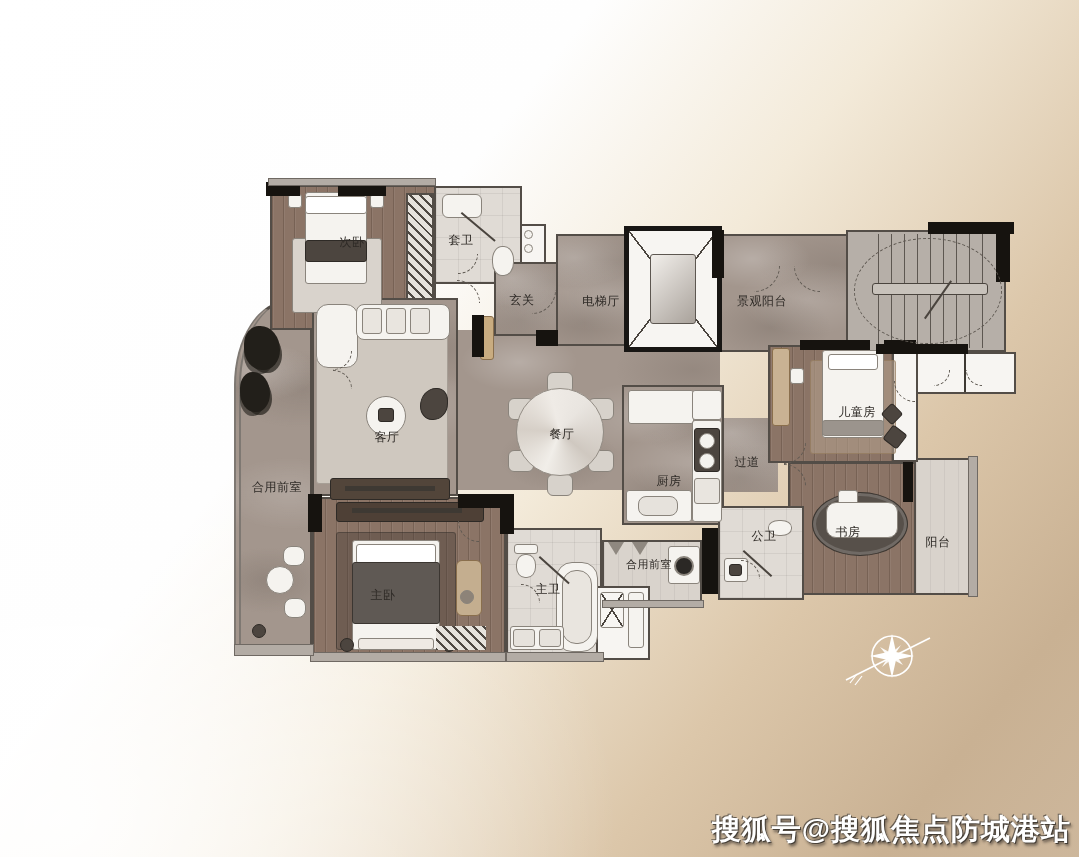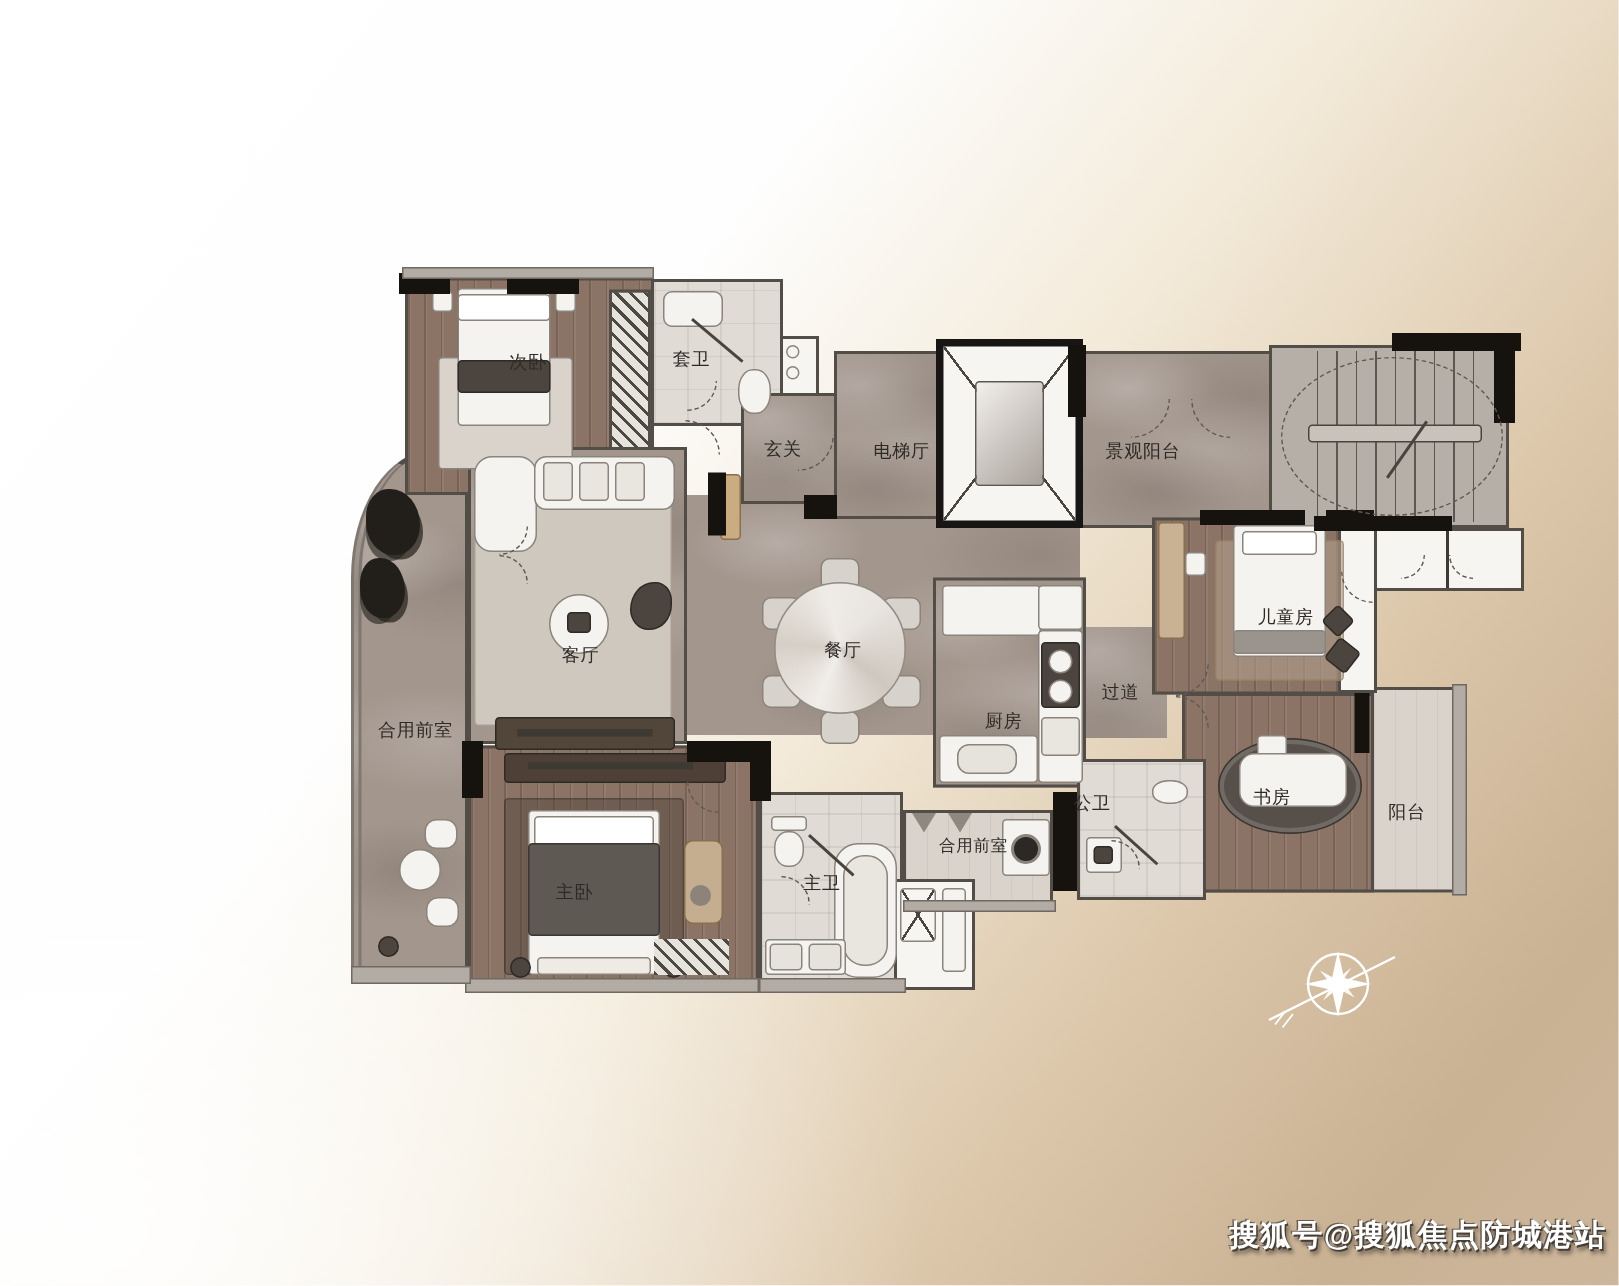--- a/index.html
+++ b/index.html
@@ -45,21 +45,21 @@
   .diag{position:absolute;height:2px;background:#4a443e;transform-origin:0 0;z-index:3;}
   .xbox{background:
       linear-gradient(to top right, transparent calc(50% - 0.8px), #4a443e calc(50% - 0.8px) calc(50% + 0.8px), transparent calc(50% + 0.8px)),
       linear-gradient(to bottom right, transparent calc(50% - 0.8px), #4a443e calc(50% - 0.8px) calc(50% + 0.8px), transparent calc(50% + 0.8px)),
       #f7f5f2;}
   .steps{position:absolute;z-index:2;background:repeating-linear-gradient(90deg, transparent 0 12px, #5d5751 12px 13px);}
   .chair{position:absolute;width:26px;height:22px;background:#d7d2cb;border:1px solid #8a847c;border-radius:6px;z-index:2;box-sizing:border-box;}
   .plant{position:absolute;background:#221f1a;border-radius:45% 60% 50% 55%;z-index:2;
          box-shadow:4px 5px 0 -2px rgba(34,31,26,.7), -3px 7px 0 -3px rgba(34,31,26,.6);}
   .vv{position:absolute;width:0;height:0;border-left:8px solid transparent;border-right:8px solid transparent;border-top:13px solid #8f8880;z-index:2;}
-  .watermark{position:absolute;z-index:9;font-weight:700;font-size:20px;letter-spacing:1px;color:#ffffff;
+  .watermark{position:absolute;z-index:9;font-weight:700;font-size:29px;letter-spacing:1px;color:#ffffff;
       text-shadow:-1px -1px 0 rgba(70,64,58,.75), 1px 1px 0 rgba(60,54,48,.9), 2px 3px 3px rgba(50,45,40,.65);}
 </style>
 </head>
 <body>
 
 <div class="stage">
 
   <div class="r noborder marble" style="left:452px;top:330px;width:268px;height:160px"></div>
   <div class="r marble" style="left:234px;top:300px;width:78px;height:352px;border-top-left-radius:55px 85px;border-left:7px double #7e7872"></div>
   <div class="r wood" style="left:270px;top:185px;width:166px;height:145px"></div>
@@ -242,21 +242,21 @@
   <span class="lbl" style="left:387px;top:437px">客厅</span>
   <span class="lbl" style="left:562px;top:434px">餐厅</span>
   <span class="lbl" style="left:669px;top:481px">厨房</span>
   <span class="lbl" style="left:747px;top:462px">过道</span>
   <span class="lbl" style="left:857px;top:412px">儿童房</span>
   <span class="lbl" style="left:848px;top:532px">书房</span>
   <span class="lbl" style="left:938px;top:542px">阳台</span>
   <span class="lbl" style="left:277px;top:487px">合用前室</span>
   <span class="lbl" style="left:383px;top:595px">主卧</span>
   <span class="lbl" style="left:548px;top:589px">主卫</span>
-  <span class="lbl" style="left:728px;top:536px">公卫</span>
+  <span class="lbl" style="left:764px;top:536px">公卫</span>
   <span class="lbl small" style="left:649px;top:564px">合用前室</span>
 
   <svg style="position:absolute;left:838px;top:612px;z-index:6" width="100" height="80" viewBox="0 0 100 80">
     <line x1="8" y1="68" x2="92" y2="26" stroke="#ffffff" stroke-width="1.6"></line>
     <line x1="12" y1="71" x2="19" y2="62" stroke="#ffffff" stroke-width="1.2"></line>
     <line x1="17" y1="73" x2="24" y2="64" stroke="#ffffff" stroke-width="1.2"></line>
     <circle cx="54" cy="44" r="20" fill="none" stroke="#ffffff" stroke-width="1.6"></circle>
     <polygon points="54,22 58,40 76,44 58,48 54,66 50,48 32,44 50,40" fill="#ffffff"></polygon>
     <polygon points="63,33 57,42 65,53 54,47 44,55 50,45 42,35 53,41" fill="#ffffff" opacity=".9"></polygon>
   </svg>

